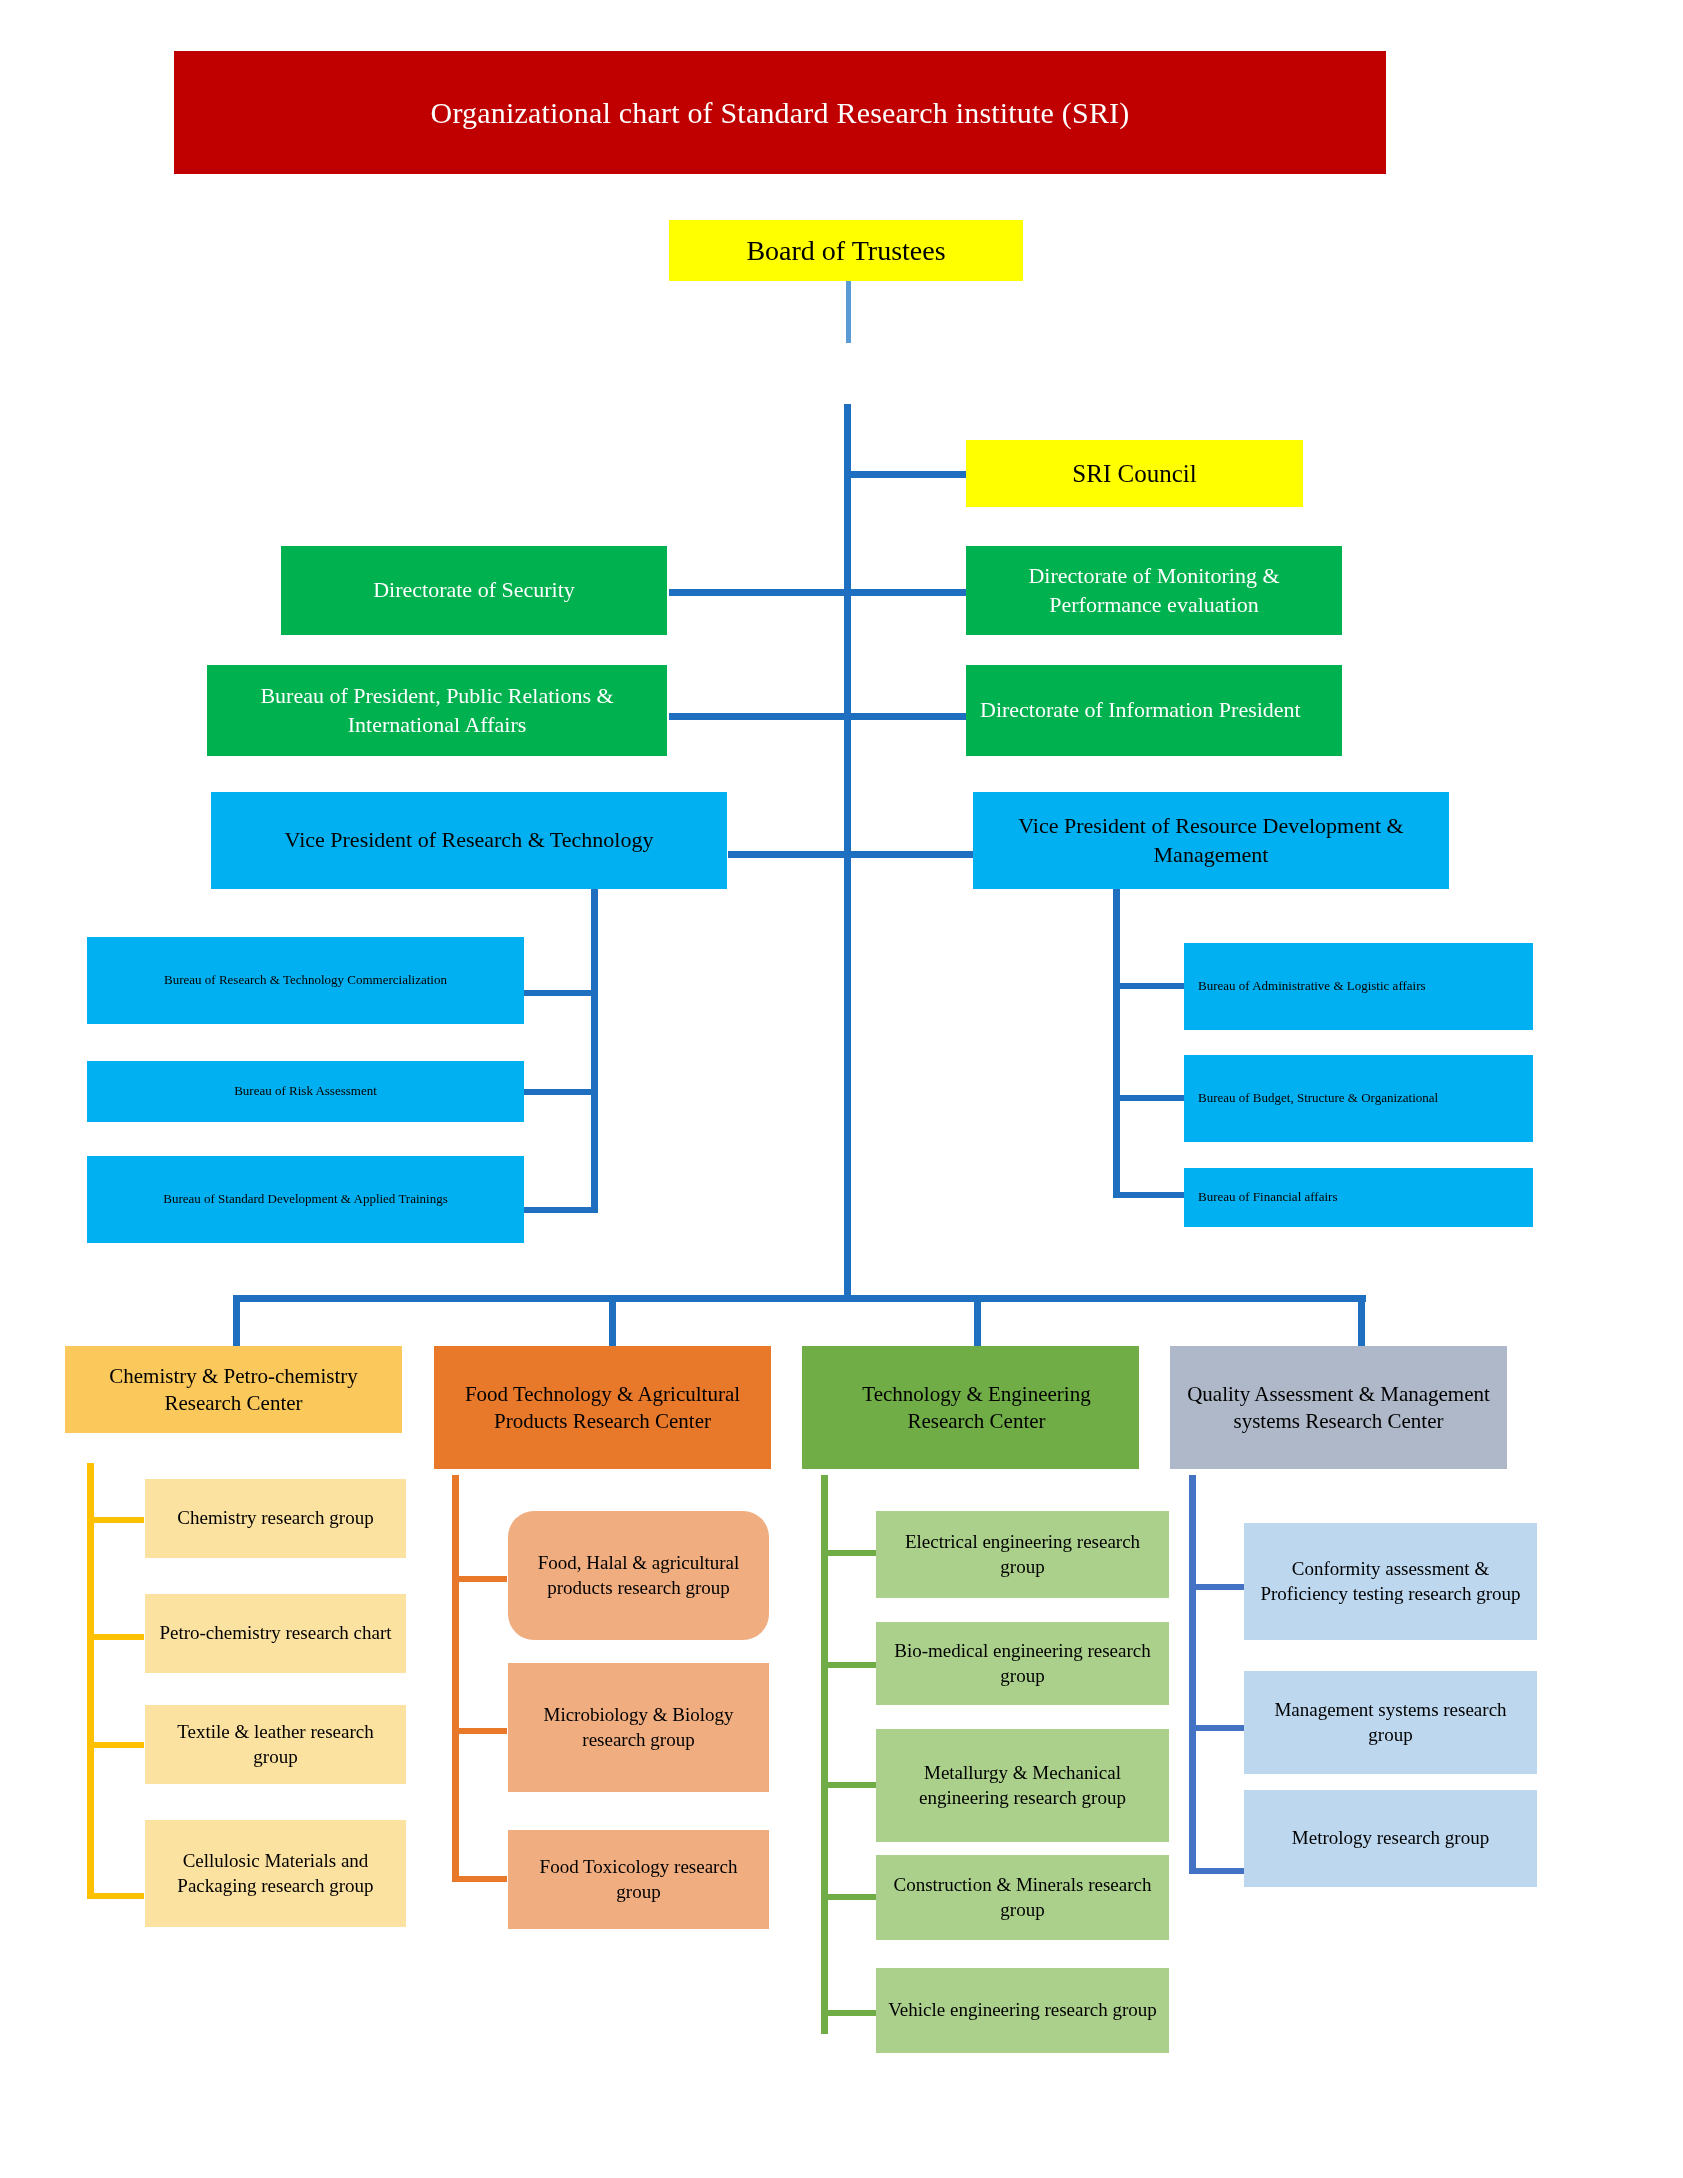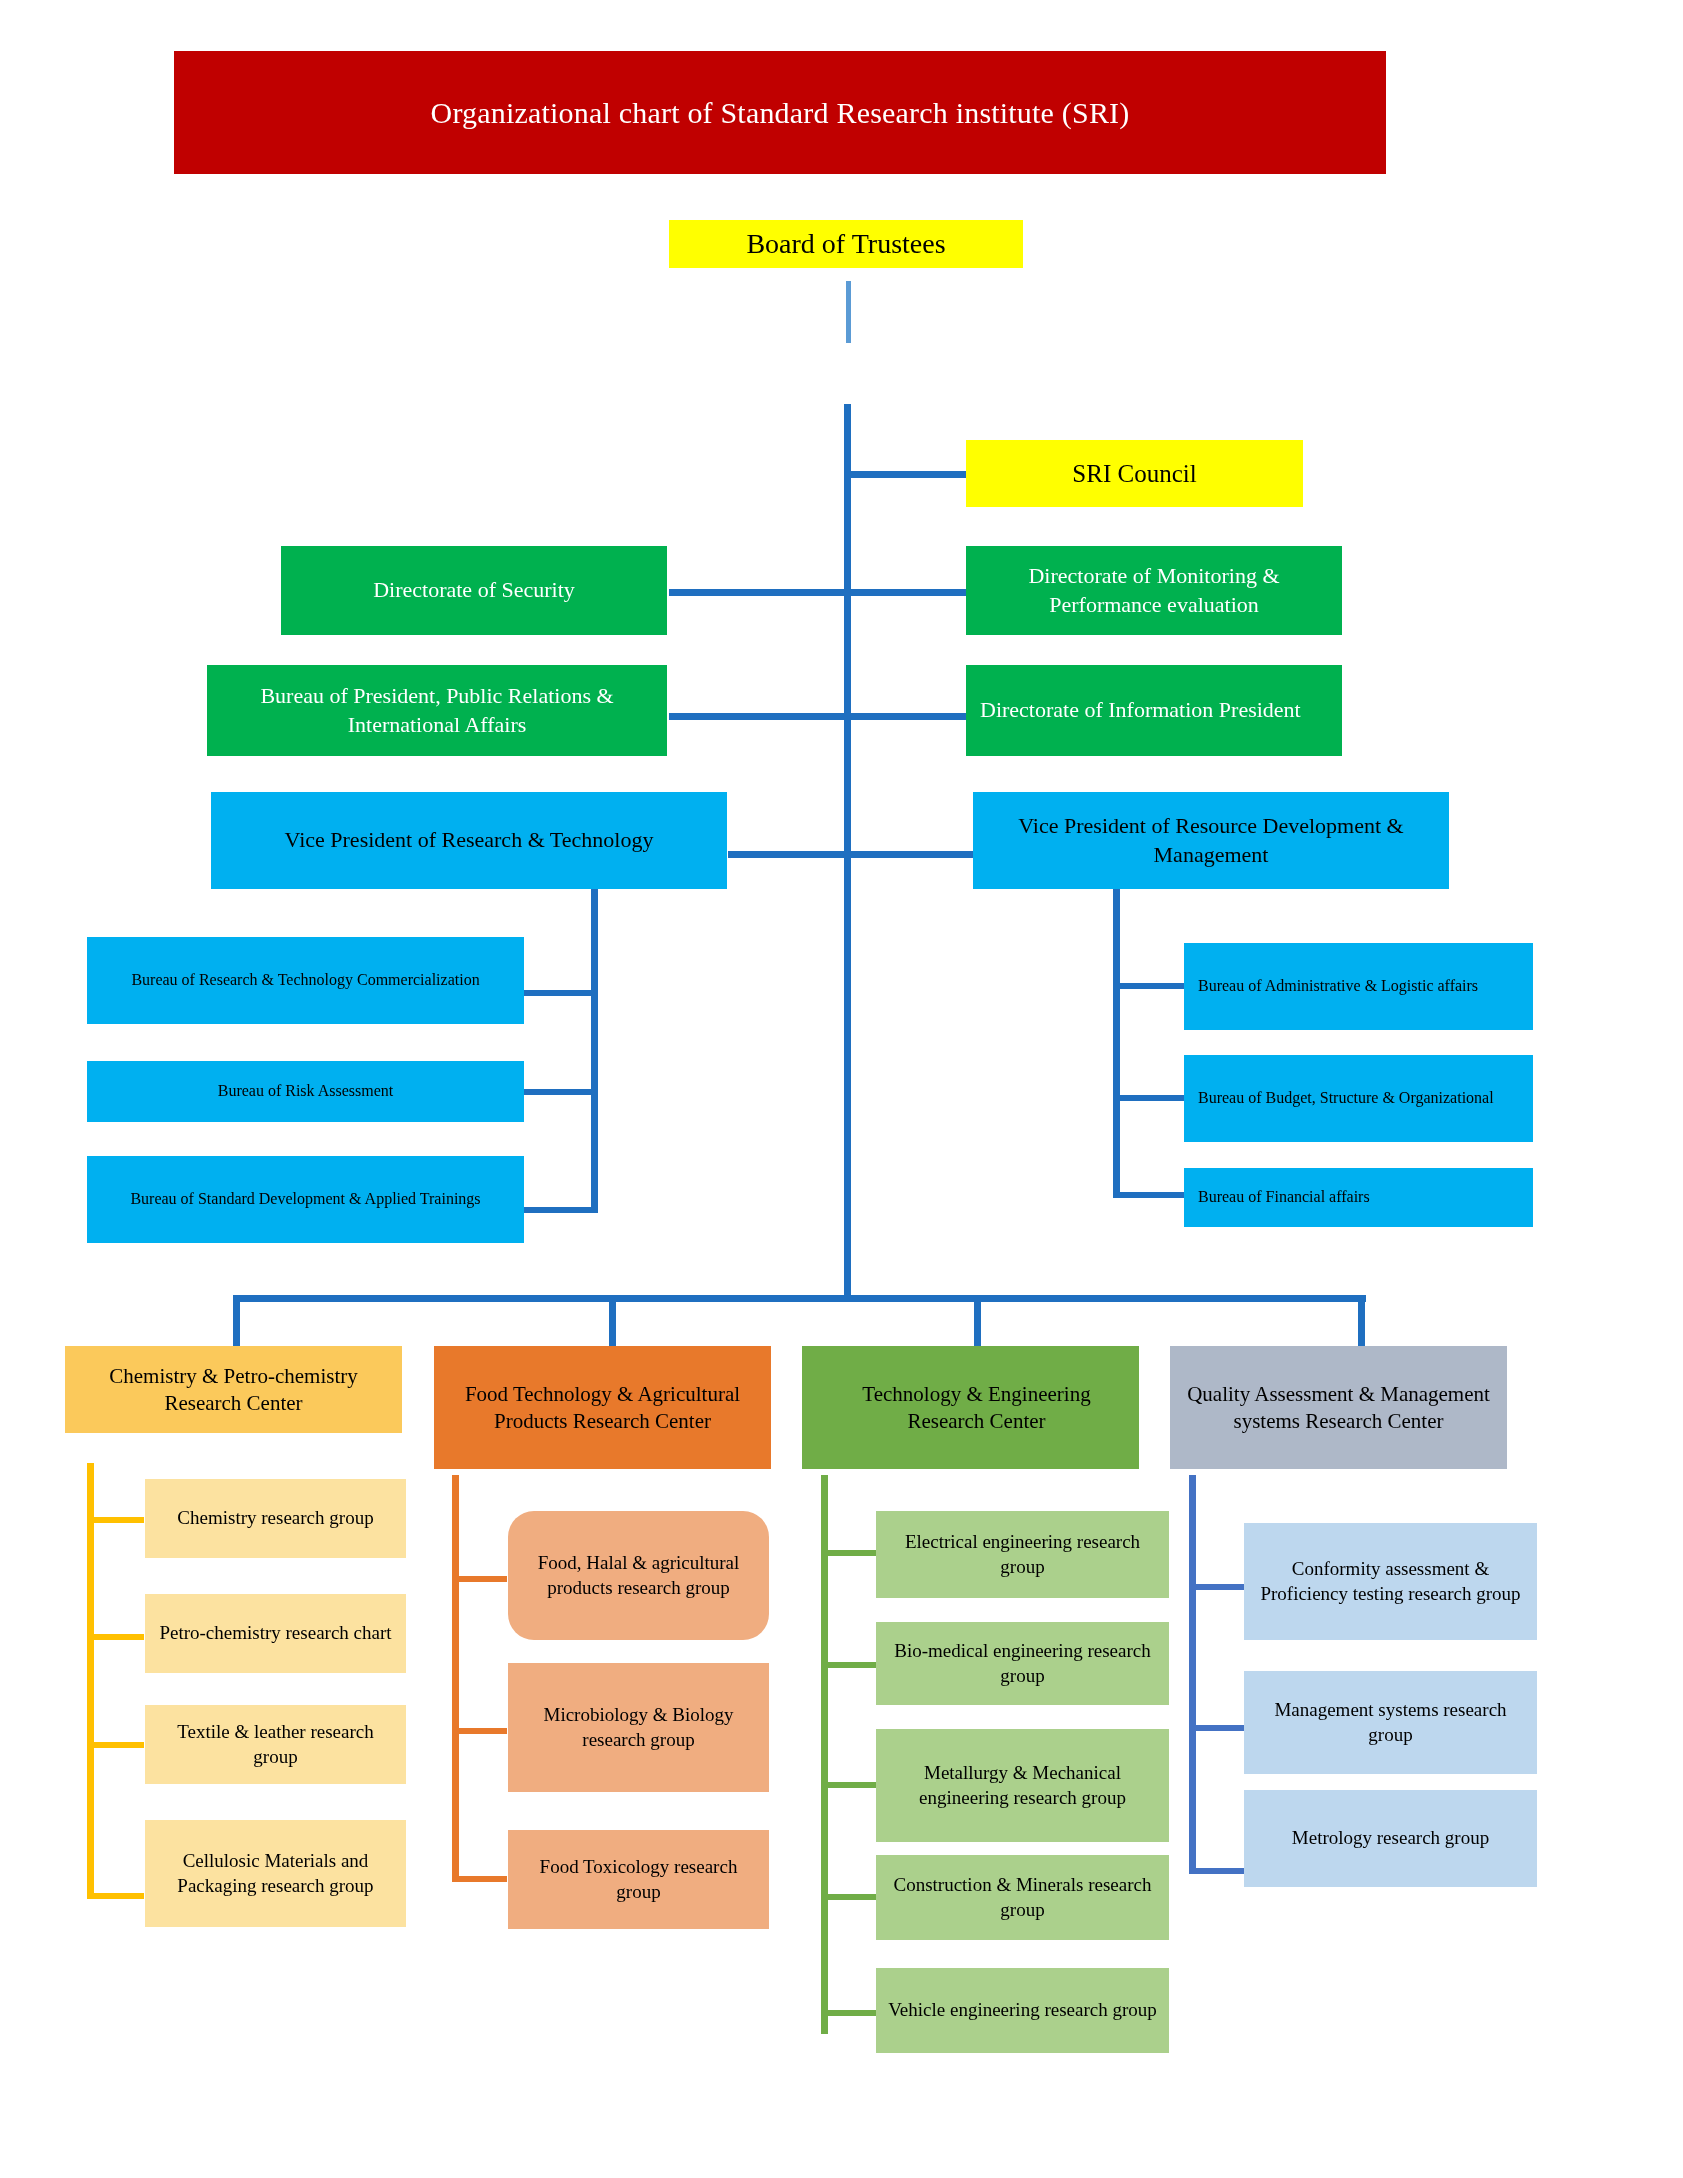--- a/index.html
+++ b/index.html
@@ -66,21 +66,21 @@
   .c-olive    { background: #70AD47; color: #000; padding-left: 20px; }
   .c-slate    { background: #AEB8C8; color: #000; }
   .c-ltyellow { background: #FCE2A0; color: #000; }
   .c-ltorange { background: #F0AD80; color: #000; }
   .c-ltgreen  { background: #ABD08C; color: #000; }
   .c-ltblue   { background: #BDD7EE; color: #000; }
 
   .fs28 { font-size: 28px; }
   .fs22 { font-size: 22px; }
   .fs21 { font-size: 21px; }
-  .fs20 { font-size: 16px; }
+  .fs20 { font-size: 13px; }
   .fs19 { font-size: 19px; }
   .left-al { justify-content: flex-start; text-align: left; padding-left: 14px; }
 </style>
 </head>
 <body>
 
 <div id="stage">
 
   <div id="title-banner">
     <span class="lbl">Organizational chart of Standard Research institute (SRI)</span>
@@ -136,21 +136,21 @@
   <div class="conn" style="left:821px; top:1662px; width:55px; height:6px; background:#70AD47;"></div>
   <div class="conn" style="left:821px; top:1782px; width:55px; height:6px; background:#70AD47;"></div>
   <div class="conn" style="left:821px; top:1894px; width:55px; height:6px; background:#70AD47;"></div>
   <div class="conn" style="left:821px; top:2010px; width:55px; height:6px; background:#70AD47;"></div>
 
   <div class="conn" style="left:1189px; top:1475px; width:7px; height:399px; background:#4472C4;"></div>
   <div class="conn" style="left:1189px; top:1584px; width:55px; height:6px; background:#4472C4;"></div>
   <div class="conn" style="left:1189px; top:1725px; width:55px; height:6px; background:#4472C4;"></div>
   <div class="conn" style="left:1189px; top:1868px; width:55px; height:6px; background:#4472C4;"></div>
 
-  <div class="box c-yellow fs28" style="left:669px; top:220px; width:354px; height:48px;">
+  <div class="box c-yellow fs28" style="left:669px; top:220px; width:354px; height:61px;">
     <span class="lbl">Board of Trustees</span>
   </div>
 
 
   <div class="box c-yellow fs25" style="left:966px; top:440px; width:337px; height:67px; font-size:25px;">
     <span class="lbl">SRI Council</span>
   </div>
 
   <div class="box c-green fs22" style="left:281px; top:546px; width:386px; height:89px;">
     <span class="lbl">Directorate of Security</span>

